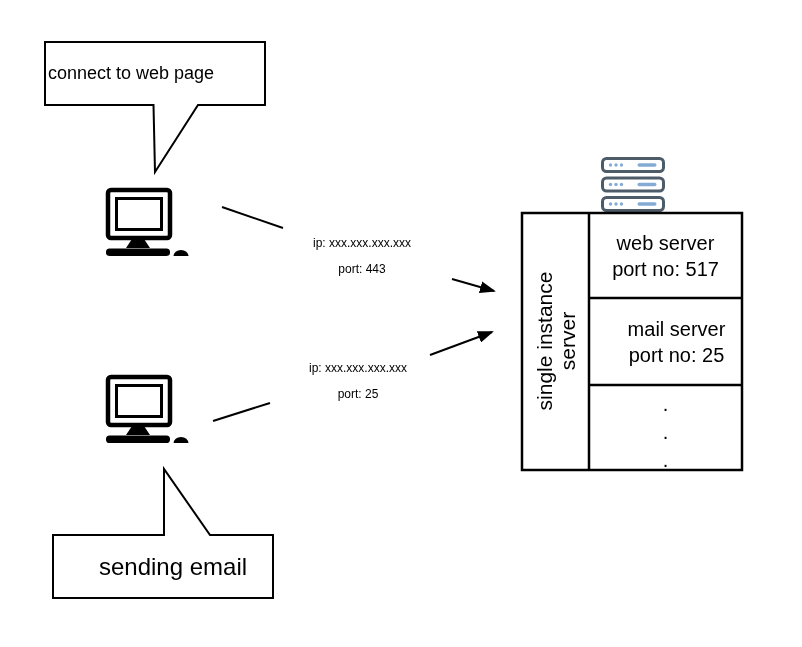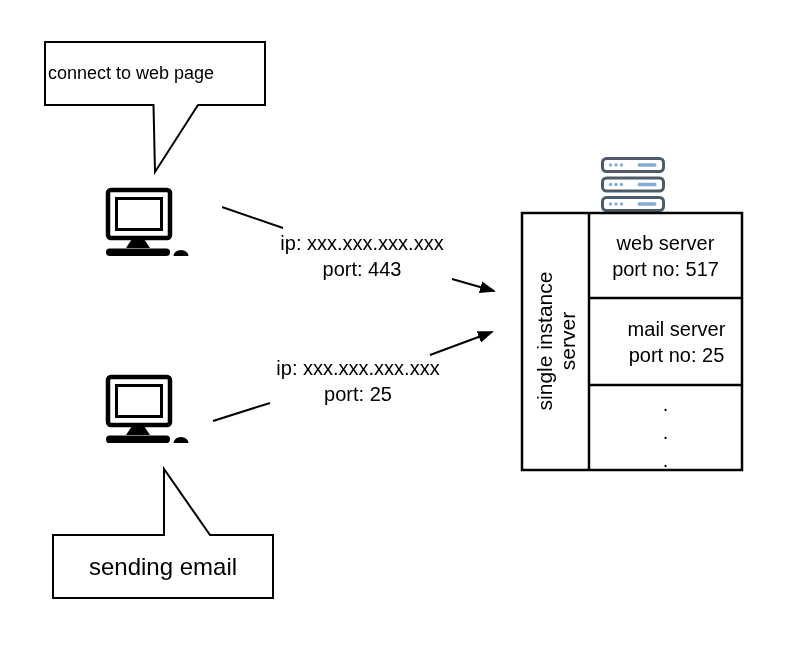--- a/index.html
+++ b/index.html
@@ -17,22 +17,22 @@
   .txt {
     position: absolute;
     display: flex;
     align-items: center;
     justify-content: center;
     text-align: center;
     white-space: nowrap;
   }
   .colmn { flex-direction: column; }
   .bubble1-label { left: 45px; top: 42px; width: 172px; height: 63px; font-size: 18px; }
-  .bubble2-label { left: 53px; top: 535px; width: 220px; height: 63px; font-size: 24px; }
-  .ann { width: 220px; font-size: 20px; line-height: 26px; }
+  .bubble2-label { left: 63px; top: 535px; width: 220px; height: 63px; font-size: 24px; }
+  .ann { width: 220px; font-size: 12px; line-height: 26px; }
   .ann1 { left: 252px; top: 230px; height: 52px; }
   .ann2 { left: 248px; top: 355px; height: 52px; }
   .cell { left: 590px; width: 151px; font-size: 20px; line-height: 26px; border-radius: 17px; }
   .cell-web  { top: 214px; height: 83px; }
   .cell-mail { top: 299px; height: 85px; padding-left: 22px; }
   .cell-dots {
     top: 390px; height: 80px;
     justify-content: flex-start;
     font-size: 20px; line-height: 28px;
   }

